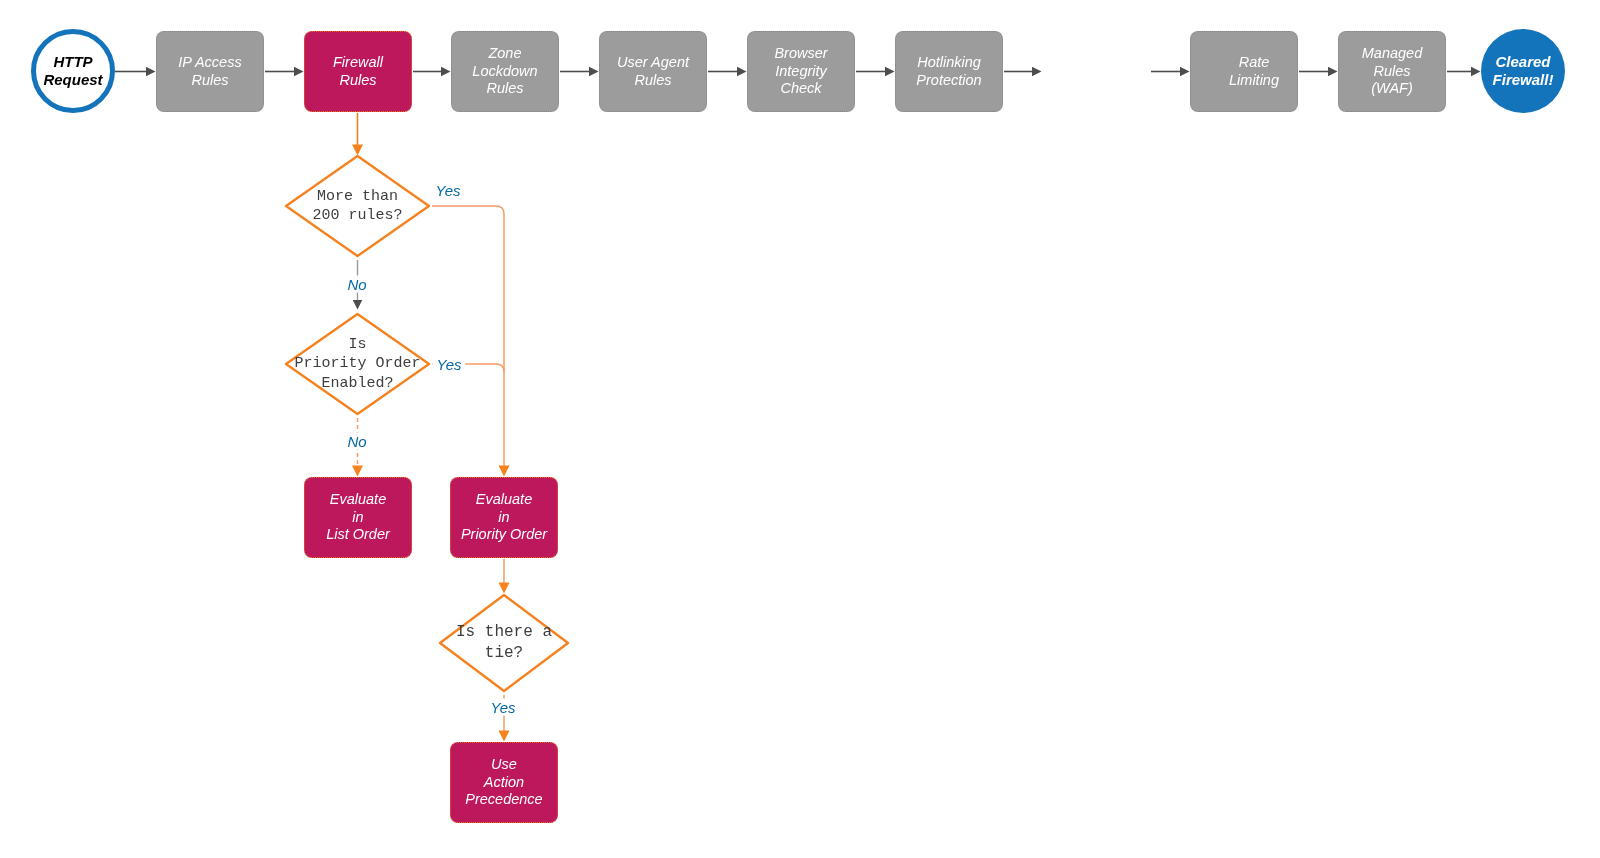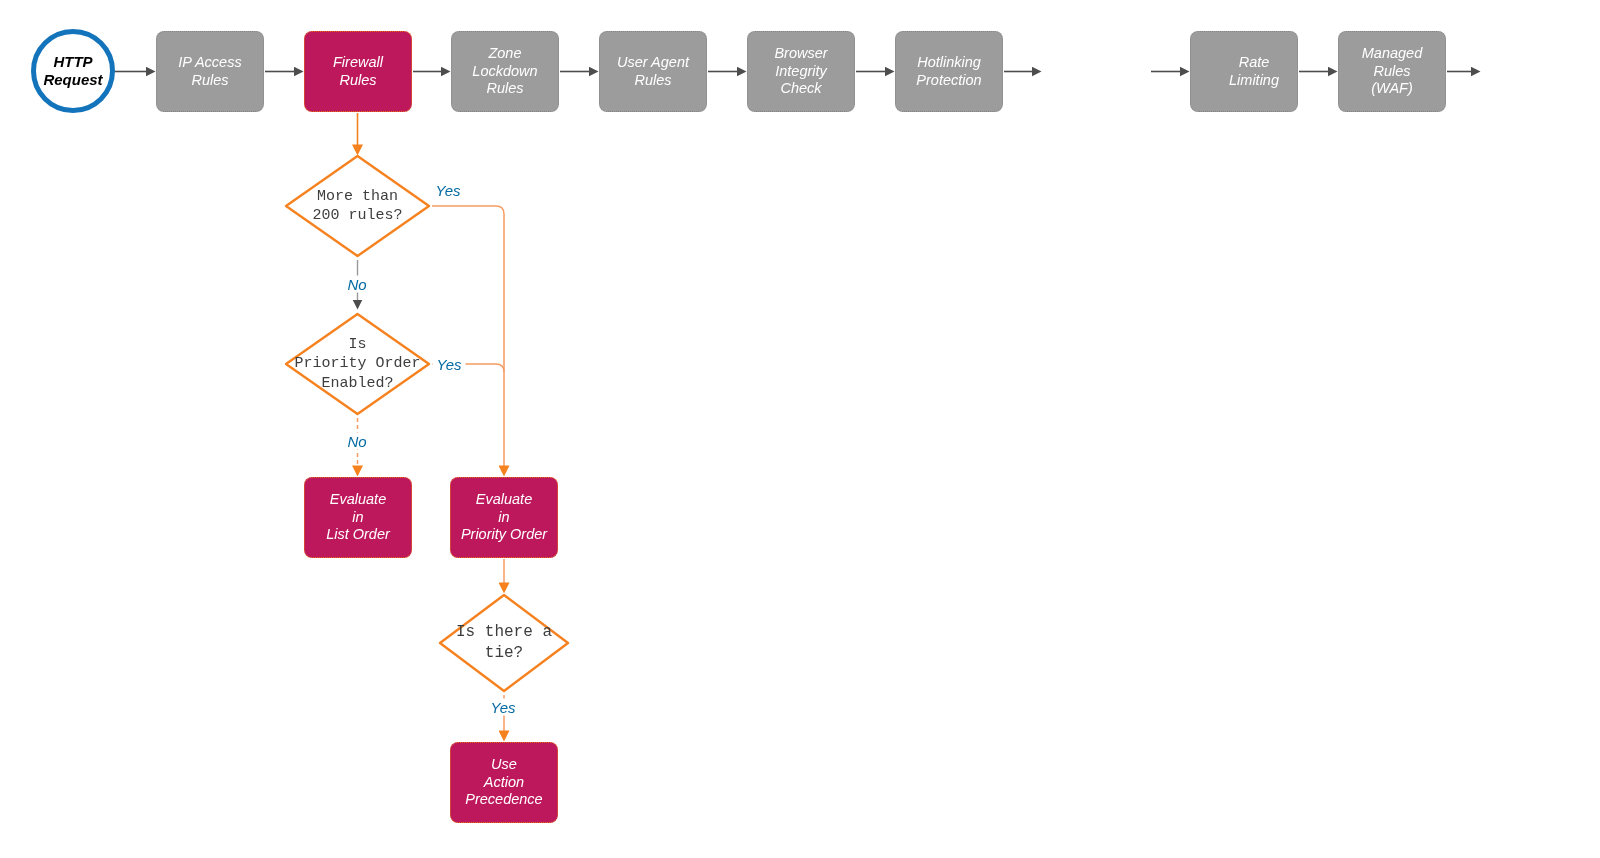--- a/index.html
+++ b/index.html
@@ -111,20 +111,24 @@
   </div>
   <div class="node-box step" style="left:1190px;top:31px;padding-left:20px;">
     <span>Rate
 Limiting</span>
   </div>
   <div class="node-box step" style="left:1338px;top:31px;">
     <span>Managed
 Rules
 (WAF)</span>
   </div>
+  <div class="circle end" style="left:1481px;top:29px;">
+    <span>Cleared
+Firewall!</span>
+  </div>
 
   <div class="diamond" style="left:284px;top:154px;width:147px;height:104px;">
     <svg width="147" height="104" viewBox="0 0 147 104">
       <path d="M73.5 2 L145 52 L73.5 102 L2 52 Z" fill="#ffffff" stroke="#F6821F" stroke-width="2.4" stroke-linejoin="round"></path>
     </svg>
     <div class="diamond-label">More than
 200 rules?</div>
   </div>
 
   <div class="diamond" style="left:284px;top:312px;width:147px;height:104px;">

